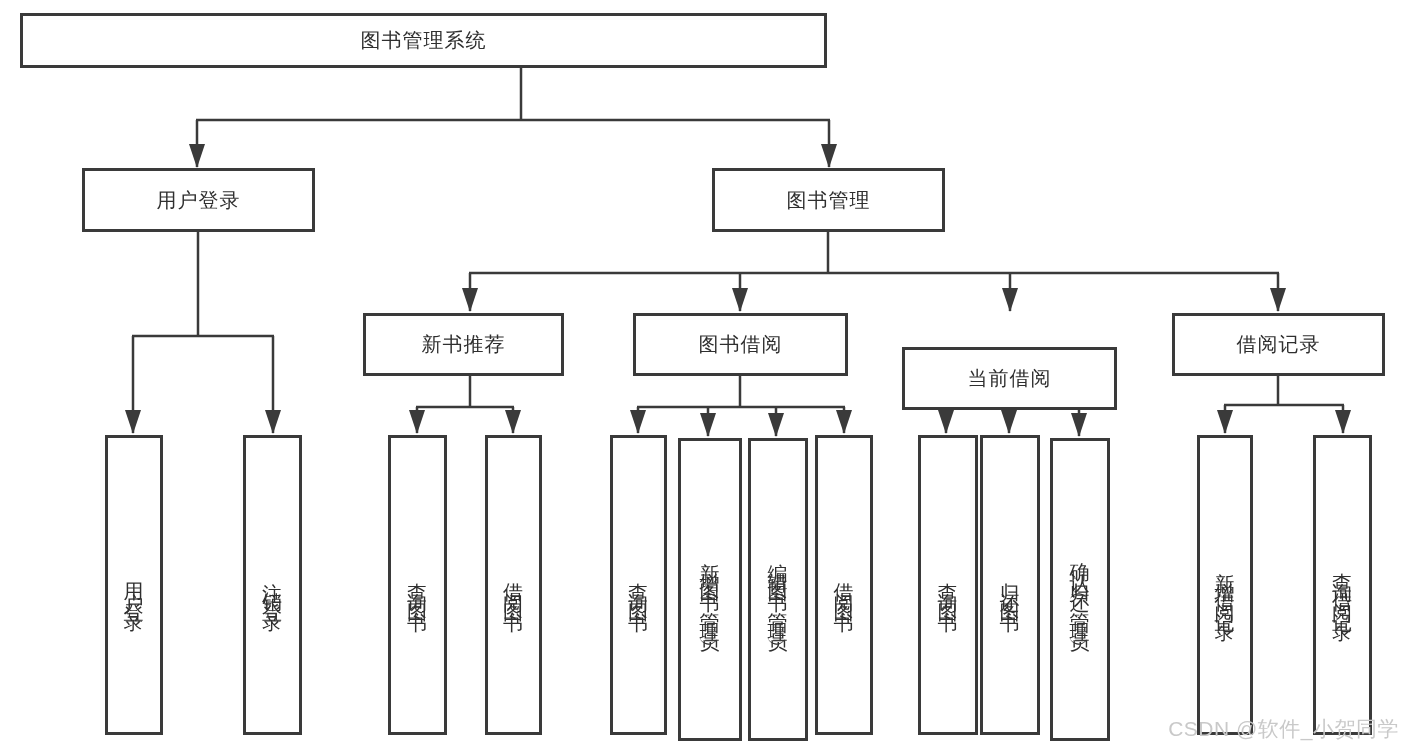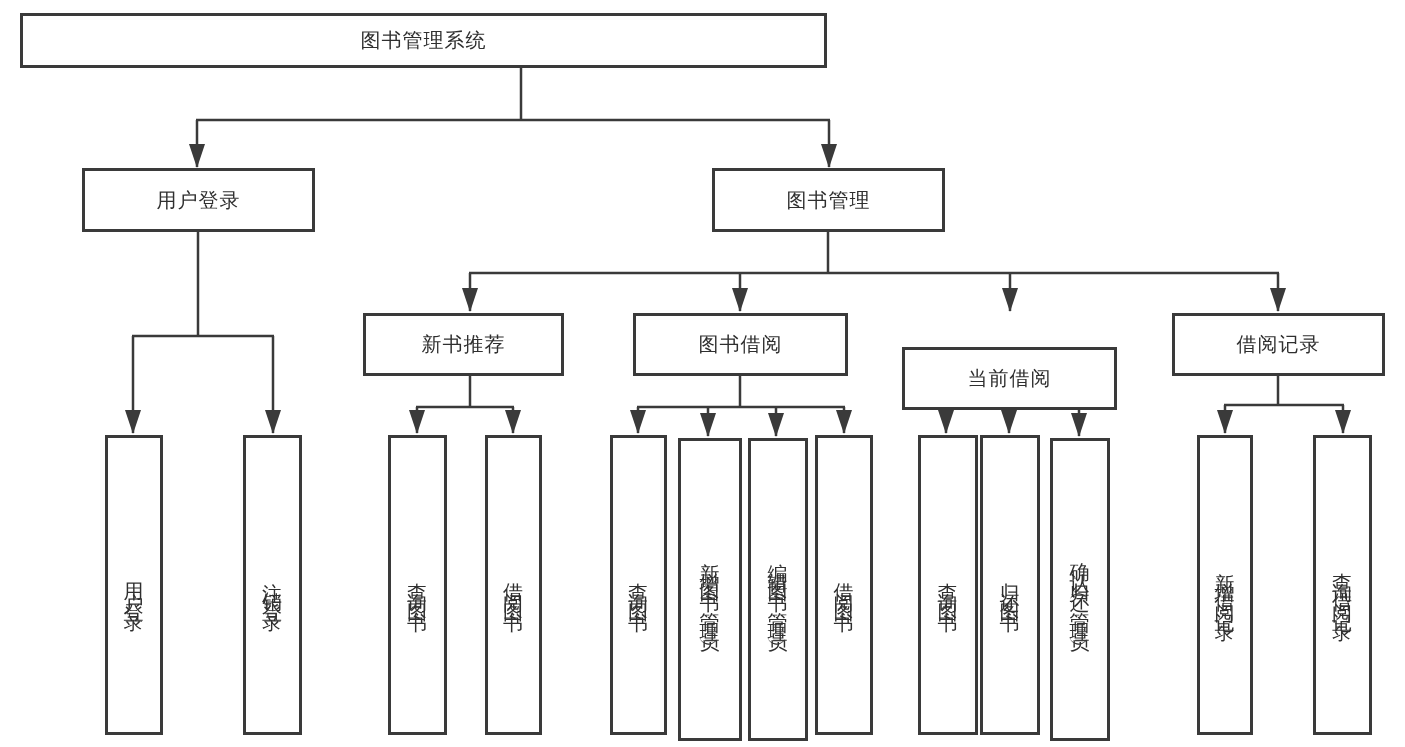--- a/index.html
+++ b/index.html
@@ -130,14 +130,15 @@
   <div class="node vertical" style="left:748px; top:438px; width:60px; height:303px;">编辑图书（管理员）</div>
   <div class="node vertical" style="left:815px; top:435px; width:58px; height:300px;">借阅图书</div>
 
   <div class="node vertical" style="left:918px; top:435px; width:60px; height:300px;">查询图书</div>
   <div class="node vertical" style="left:980px; top:435px; width:60px; height:300px;">归还图书</div>
   <div class="node vertical" style="left:1050px; top:438px; width:60px; height:303px;">确认归还（管理员）</div>
 
   <div class="node vertical" style="left:1197px; top:435px; width:56px; height:300px;">新增借阅记录</div>
   <div class="node vertical" style="left:1313px; top:435px; width:59px; height:300px;">查询借阅记录</div>
 
+  <div class="watermark">CSDN @软件_小贺同学</div>
 
 </div>
 
 </body></html>

